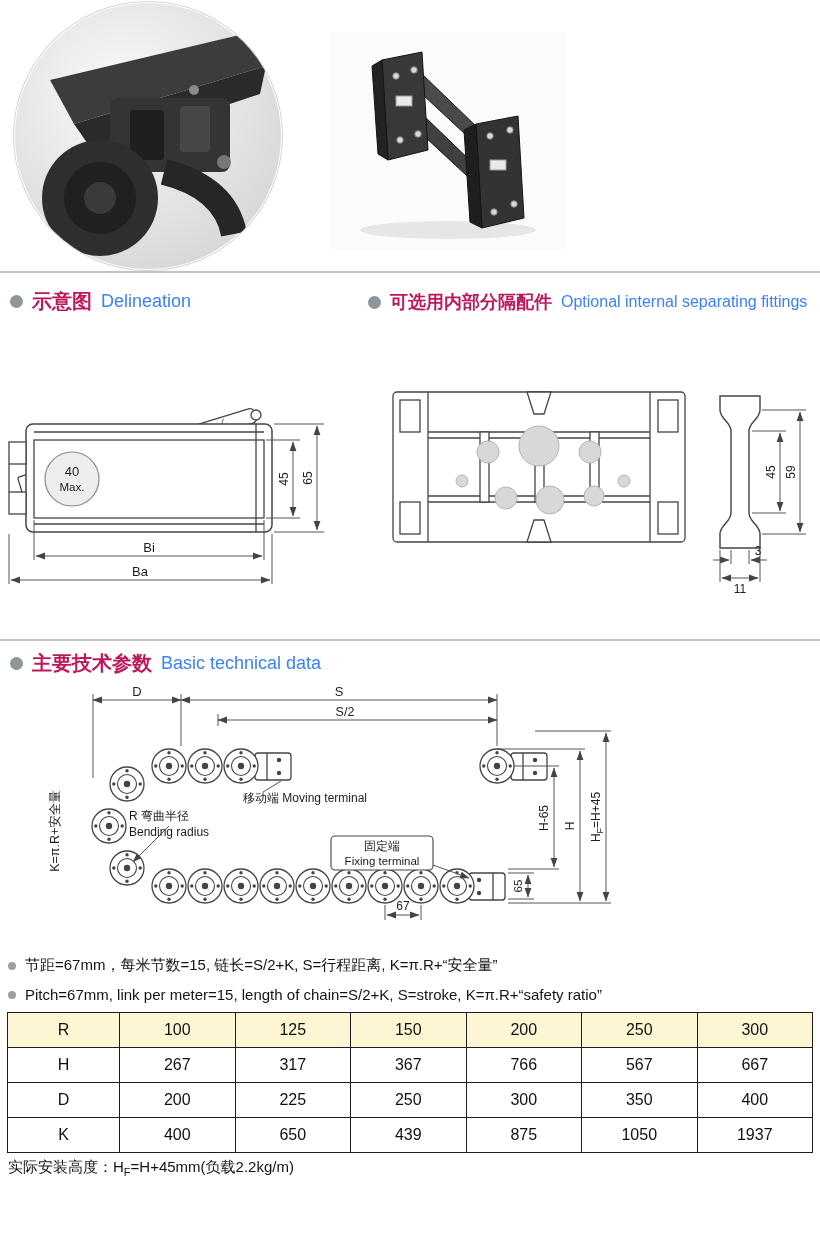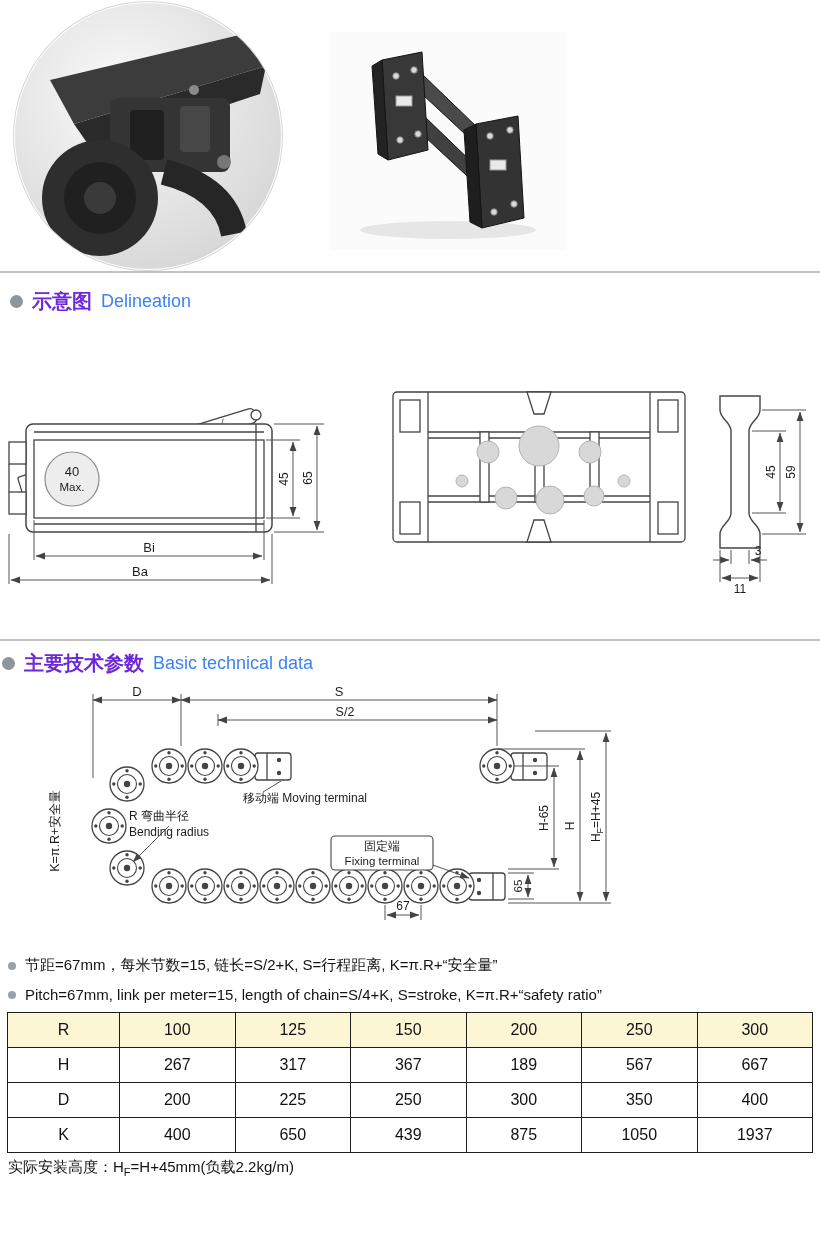--- a/index.html
+++ b/index.html
@@ -5,21 +5,21 @@
   *{margin:0;padding:0;box-sizing:border-box}
   html,body{background:#fff}
   body{font-family:"Liberation Sans","DejaVu Sans",sans-serif;color:#141414}
   .page{position:relative;width:820px;height:1240px;background:#fff;overflow:hidden}
   .abs{position:absolute}
   .divider{position:absolute;left:0;width:820px;height:2px;background:#c2c2c2}
   .photo-circle{position:absolute;left:14px;top:2px;width:268px;height:268px;border-radius:50%;overflow:hidden;box-shadow:0 0 0 1px #d4d4d4}
   .photo-rect{position:absolute;left:330px;top:32px;width:236px;height:218px}
   .sec{position:absolute;display:flex;align-items:center;gap:9px;white-space:nowrap}
   .sec .bullet{width:13px;height:13px;border-radius:50%;background:#8e959b;flex:none}
-  .sec .zh{color:#6d28d9;font-weight:700;font-size:20px}
+  .sec .zh{color:#be185d;font-weight:700;font-size:20px}
   .sec .en{color:#3b82f6;font-size:18px}
   .sec.compact .zh{font-size:18px}
   .sec.compact .en{font-size:16px}
   .note{position:absolute;left:8px;display:flex;align-items:center;gap:9px;font-size:15px}
   .note .nbullet{width:8px;height:8px;border-radius:50%;background:#9aa0a5;flex:none}
   .spec{position:absolute;left:7px;top:1012px;width:806px;border-collapse:collapse;table-layout:fixed;font-size:16px;text-align:center;color:#111}
   .spec td{border:1px solid #1d1d1d;height:35px;padding:0}
   .spec tr.hdr{background:#fcf6d5}
   .spec td.lbl{width:112px}
   .footer-line{position:absolute;left:8px;font-size:15px}
@@ -82,20 +82,25 @@
     </svg>
   </div>
 
   <div class="divider" style="top:271px"></div>
 
   <div class="sec" style="left:10px;top:288px">
     <span class="bullet"></span>
     <span class="zh">示意图</span>
     <span class="en">Delineation</span>
   </div>
+  <div class="sec compact" style="left:368px;top:290px">
+    <span class="bullet"></span>
+    <span class="zh">可选用内部分隔配件</span>
+    <span class="en">Optional internal separating fittings</span>
+  </div>
 
   <svg class="abs" style="left:4px;top:328px" width="336" height="262" viewBox="0 0 336 262">
     <defs>
       <marker id="sa" viewBox="0 0 10 8" markerWidth="10" markerHeight="8" refX="9" refY="4" orient="auto-start-reverse">
         <path d="M0,0.6 L9.5,4 L0,7.4 Z" fill="#444"></path>
       </marker>
     </defs>
     <g stroke="#444" fill="#fff" stroke-width="1.3">
       <g transform="rotate(-17 252 88)">
         <rect x="12" y="79" width="240" height="15" rx="5"></rect>
@@ -200,21 +205,21 @@
       <line x1="22" y1="192" x2="58" y2="192" marker-start="url(#pa)" marker-end="url(#pa)"></line>
     </g>
     <text x="75" y="86" transform="rotate(-90 75 86)" text-anchor="middle" font-size="12">45</text>
     <text x="95" y="86" transform="rotate(-90 95 86)" text-anchor="middle" font-size="12">59</text>
     <text x="58" y="169" text-anchor="middle" font-size="12">3</text>
     <text x="40" y="207" text-anchor="middle" font-size="12">11</text>
   </svg>
 
   <div class="divider" style="top:639px"></div>
 
-  <div class="sec" style="left:2px;top:650px">
+  <div class="sec" style="left:10px;top:650px">
     <span class="bullet"></span>
     <span class="zh">主要技术参数</span>
     <span class="en">Basic technical data</span>
   </div>
 
   <svg class="abs" style="left:45px;top:686px" width="650" height="255" viewBox="0 0 650 255">
     <defs>
       <marker id="da" viewBox="0 0 10 8" markerWidth="10" markerHeight="8" refX="9" refY="4" orient="auto-start-reverse">
         <path d="M0,0.6 L9.5,4 L0,7.4 Z" fill="#444"></path>
       </marker>
@@ -309,40 +314,40 @@
     <text x="555" y="131" text-anchor="middle" font-size="12" transform="rotate(-90 555 131)"><tspan>H</tspan><tspan dy="3" font-size="9">F</tspan><tspan dy="-3">=H+45</tspan></text>
     <text x="358" y="224" text-anchor="middle" font-size="12">67</text>
   </svg>
 
   <div class="note" style="top:956px">
     <span class="nbullet"></span>
     <span>节距=67mm，每米节数=15, 链长=S/2+K, S=行程距离, K=π.R+“安全量”</span>
   </div>
   <div class="note" style="top:986px">
     <span class="nbullet"></span>
-    <span>Pitch=67mm, link per meter=15, length of chain=S/4+K, S=stroke, K=π.R+“safety ratio”</span>
+    <span>Pitch=67mm, link per meter=15, length of chain=S/2+K, S=stroke, K=π.R+“safety ratio”</span>
   </div>
 
   <table class="spec">
     <tbody>
         <tr class="hdr">
       <td class="lbl">R</td>
       <td>100</td>
       <td>125</td>
       <td>150</td>
       <td>200</td>
       <td>250</td>
       <td>300</td>
     </tr>
     <tr>
       <td class="lbl">H</td>
       <td>267</td>
       <td>317</td>
       <td>367</td>
-      <td>189</td>
+      <td>766</td>
       <td>567</td>
       <td>667</td>
     </tr>
     <tr>
       <td class="lbl">D</td>
       <td>200</td>
       <td>225</td>
       <td>250</td>
       <td>300</td>
       <td>350</td>

